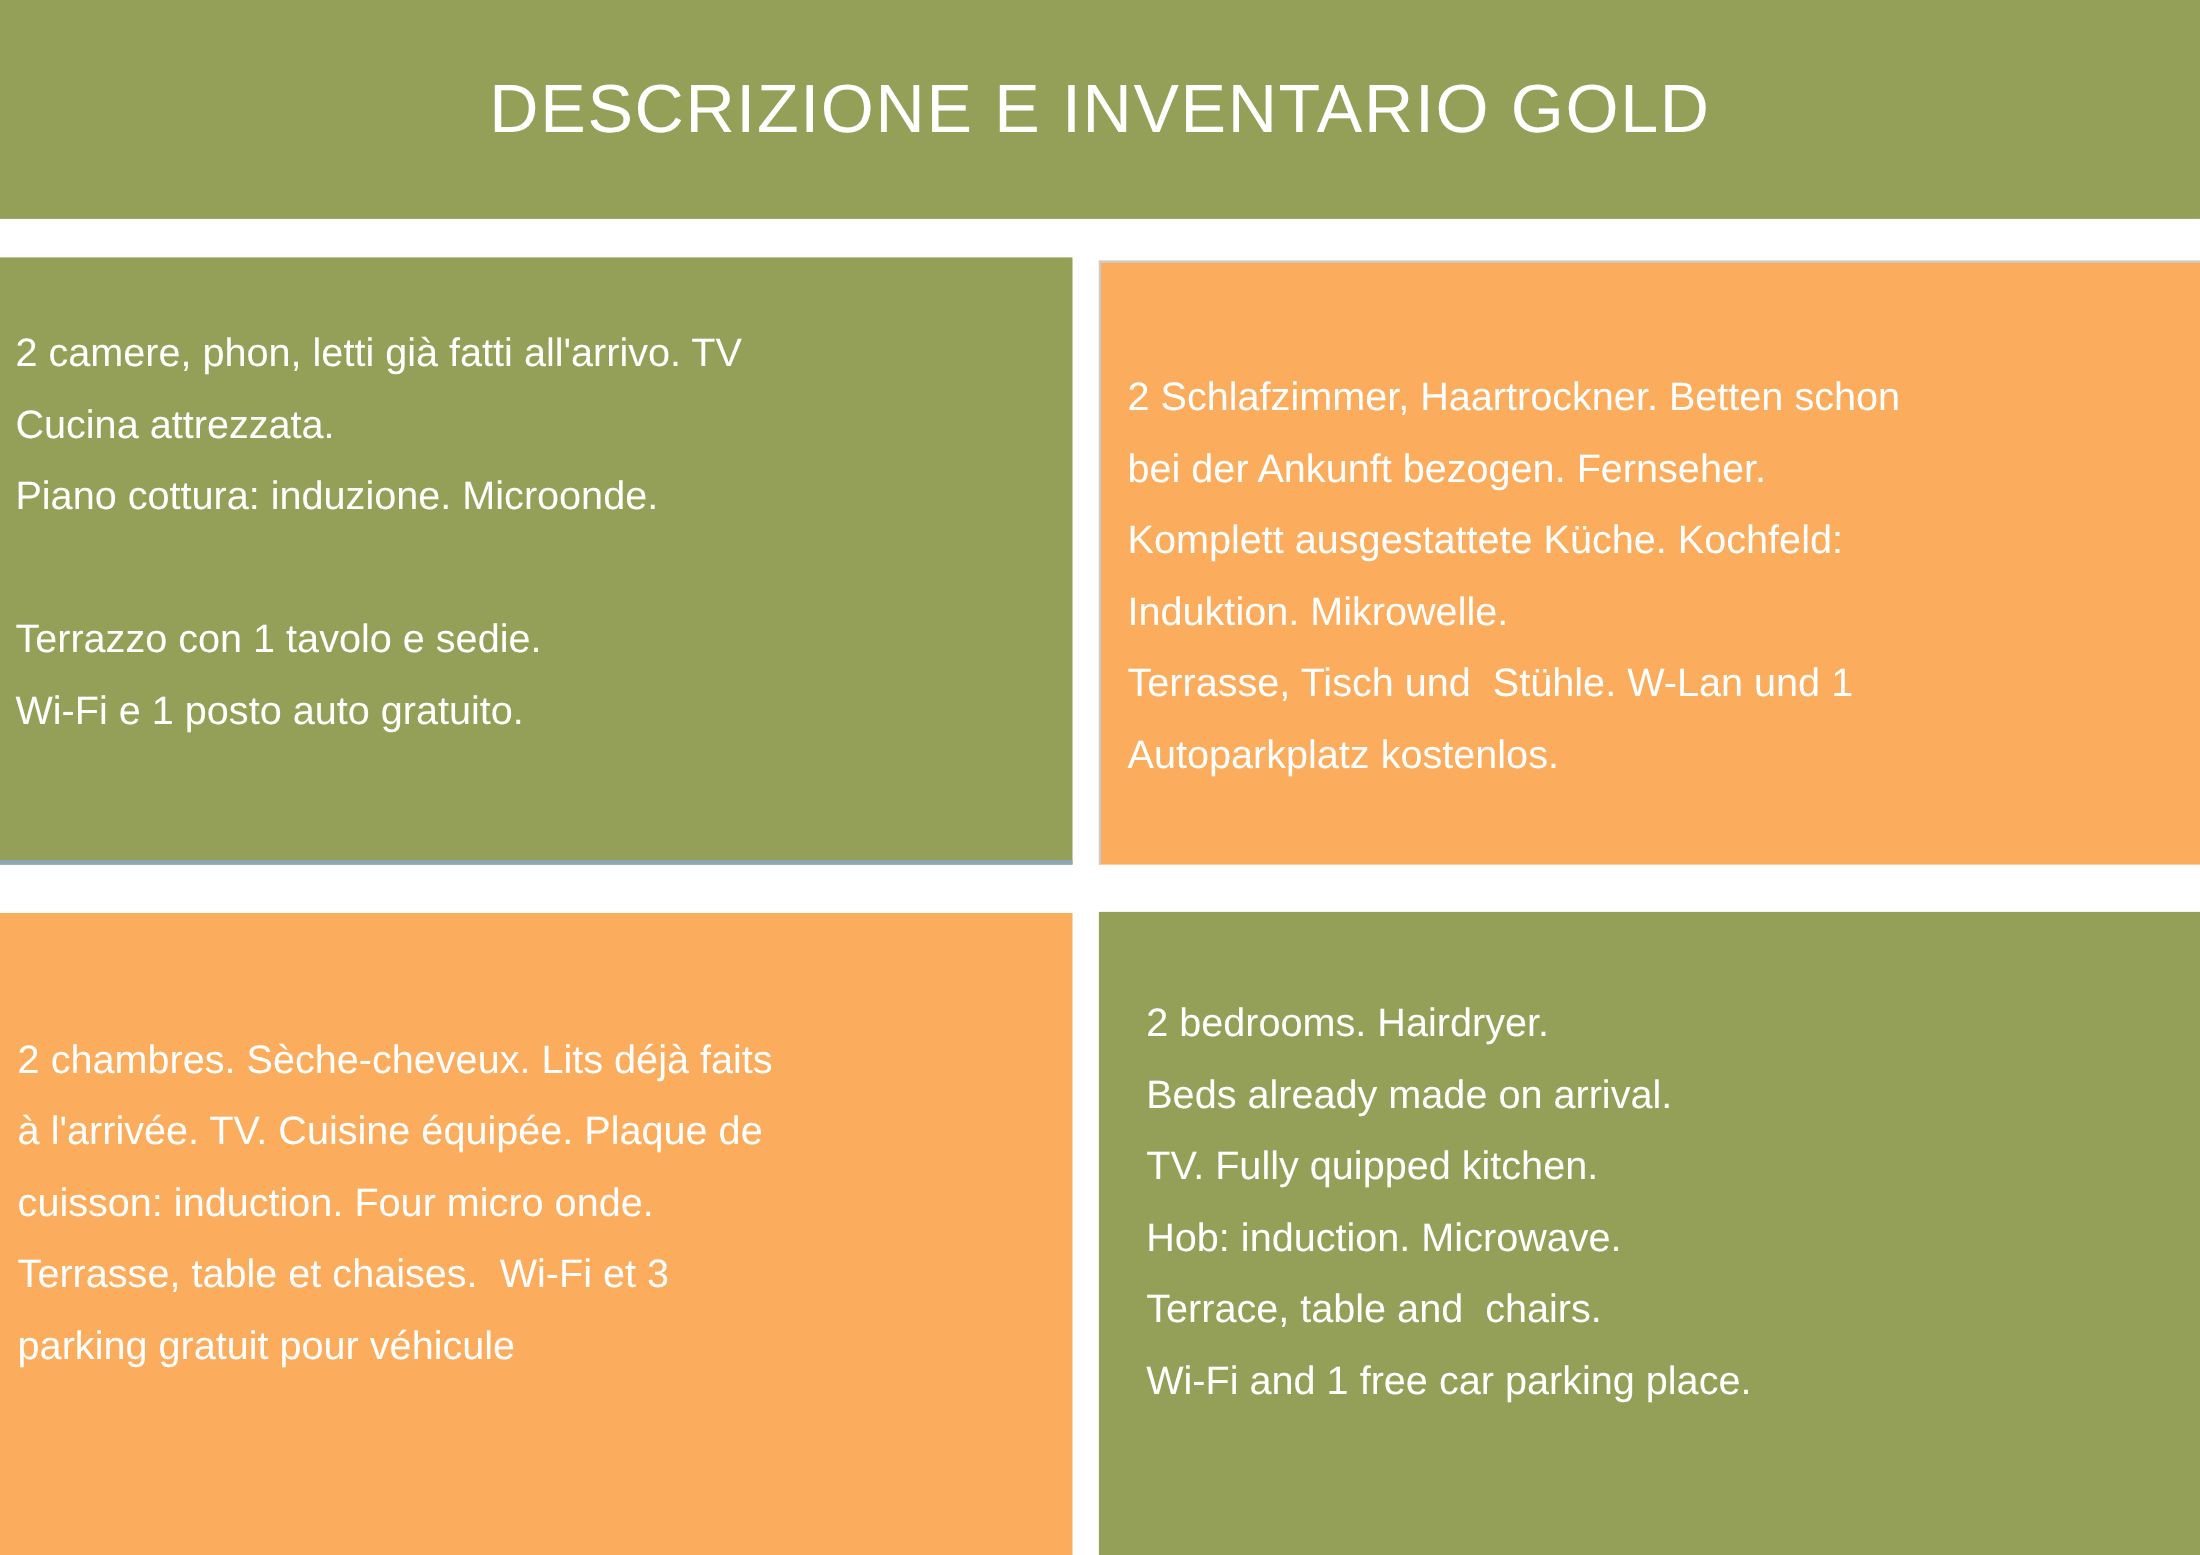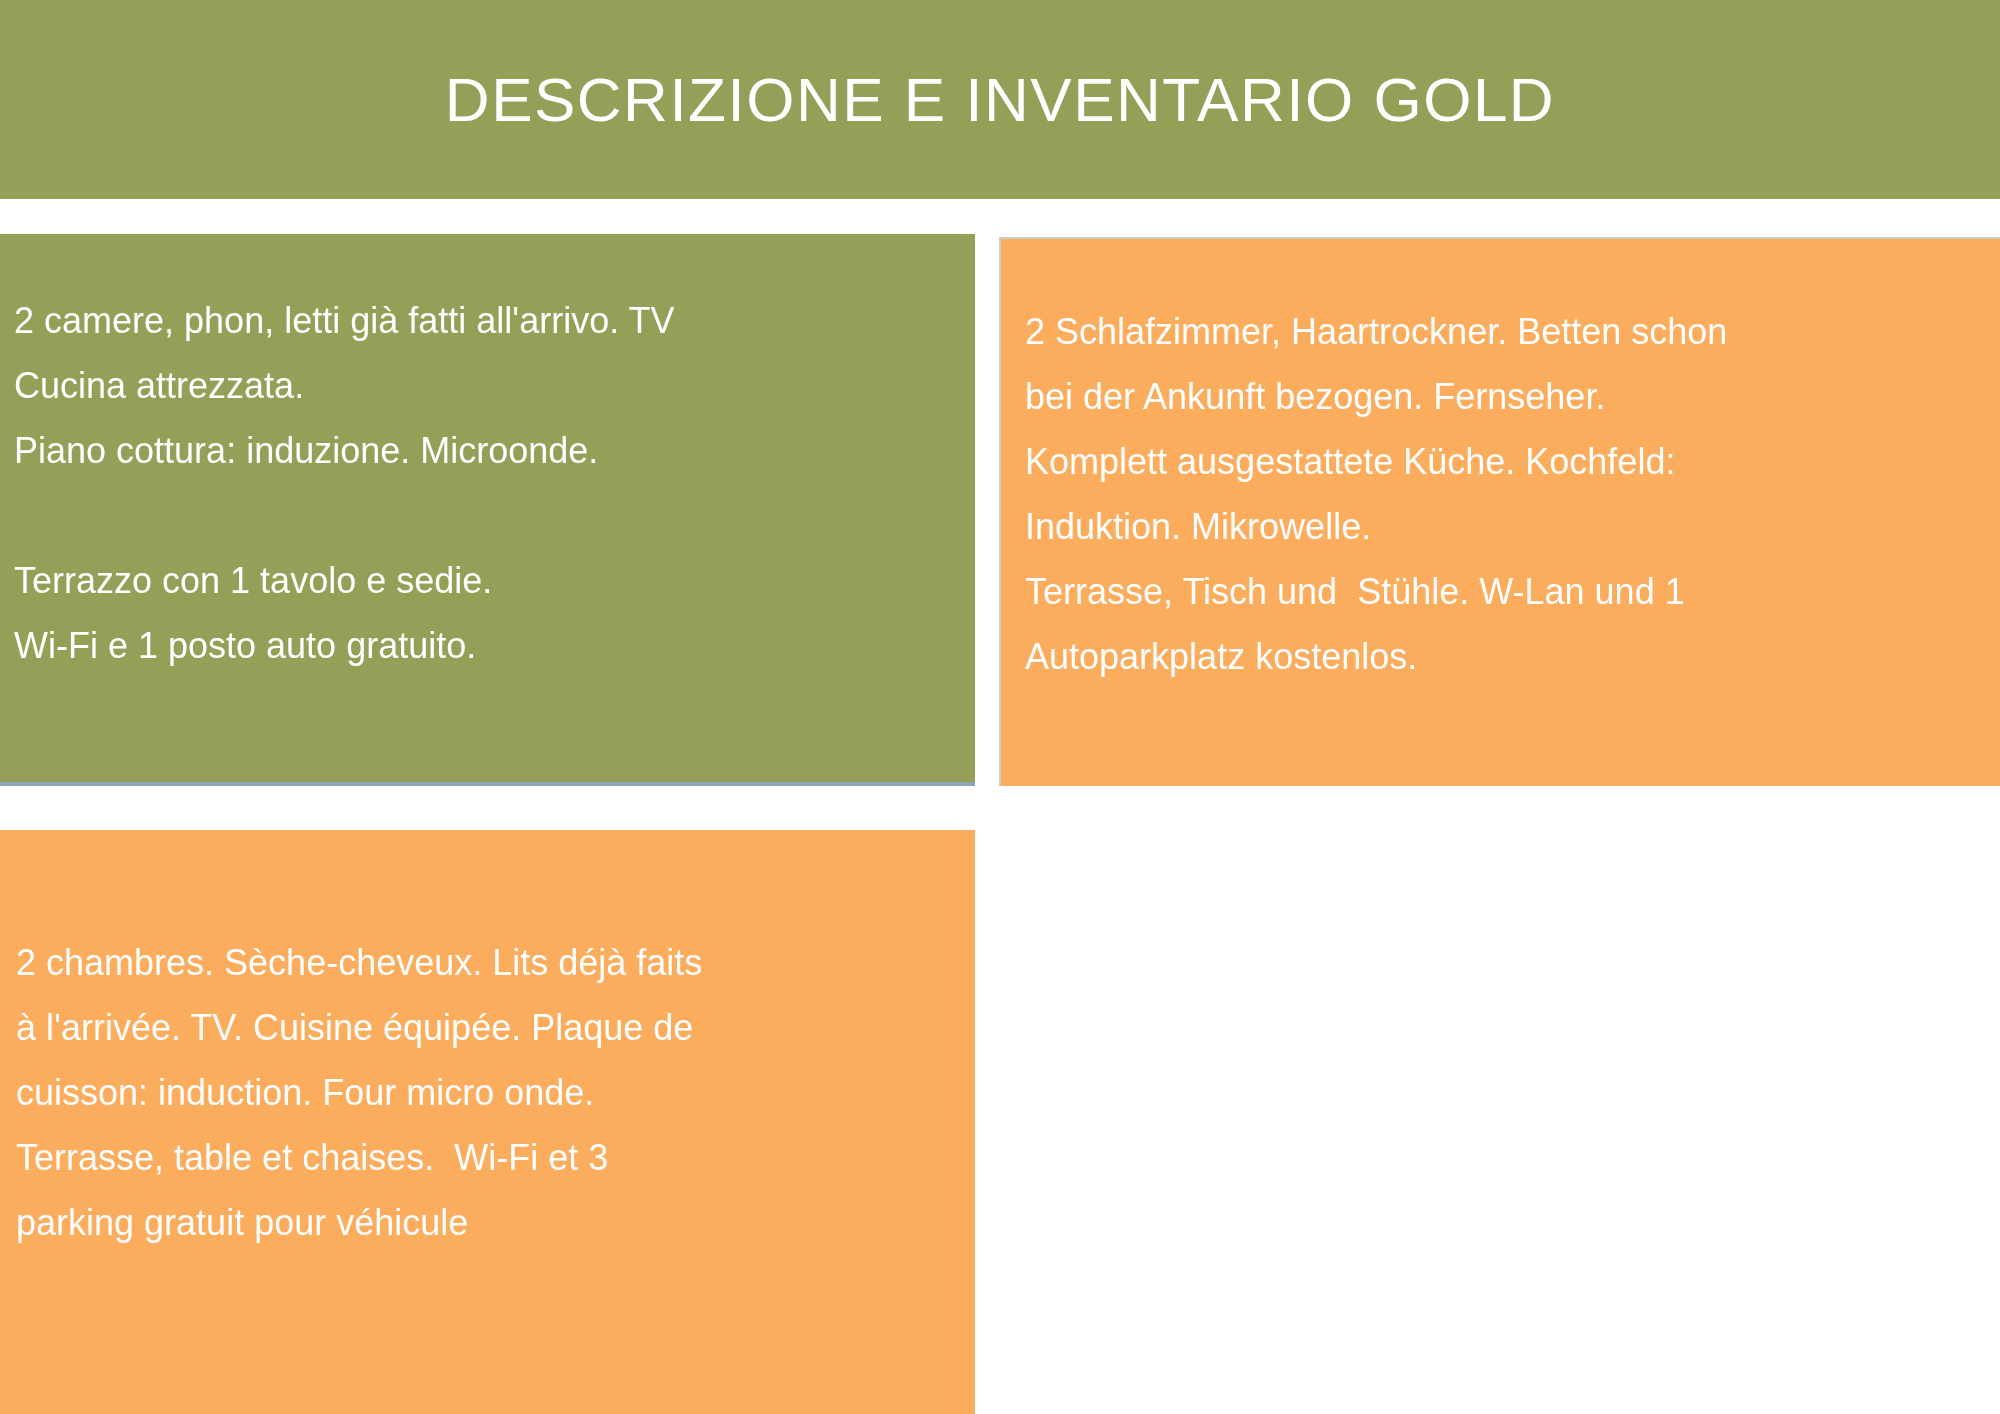--- a/index.html
+++ b/index.html
@@ -58,21 +58,21 @@
   }
   .block--it .block-text { padding: 54px 0 0 14px; }
 
   .block--de {
     left: 999px; top: 237px;
     width: 1001px; height: 549px;
     background: var(--orange, #FBAC5C);
     border-left: 2px solid var(--border_grey, #CBCCC6);
     border-top: 2px solid var(--border_grey, #CBCCC6);
   }
-  .block--de .block-text { padding: 60px 0 0 24px; }
+  .block--de .block-text { padding: 89px 0 0 24px; }
 
   .block--fr {
     left: 0; top: 830px;
     width: 975px; height: 584px;
     background: var(--orange, #FBAC5C);
   }
   .block--fr .block-text { padding: 100px 0 0 16px; }
 
   .block--en {
     left: 999px; top: 829px;
@@ -109,14 +109,22 @@
   </section>
 
   <section class="block block--fr">
     <div class="block-text">2 chambres. Sèche-cheveux. Lits déjà faits
 à l'arrivée. TV. Cuisine équipée. Plaque de
 cuisson: induction. Four micro onde.
 Terrasse, table et chaises.  Wi-Fi et 3
 parking gratuit pour véhicule</div>
   </section>
 
+  <section class="block block--en">
+    <div class="block-text">2 bedrooms. Hairdryer.
+Beds already made on arrival.
+TV. Fully quipped kitchen.
+Hob: induction. Microwave.
+Terrace, table and  chairs.
+Wi-Fi and 1 free car parking place.</div>
+  </section>
 
 </div>
 
 </body></html>

